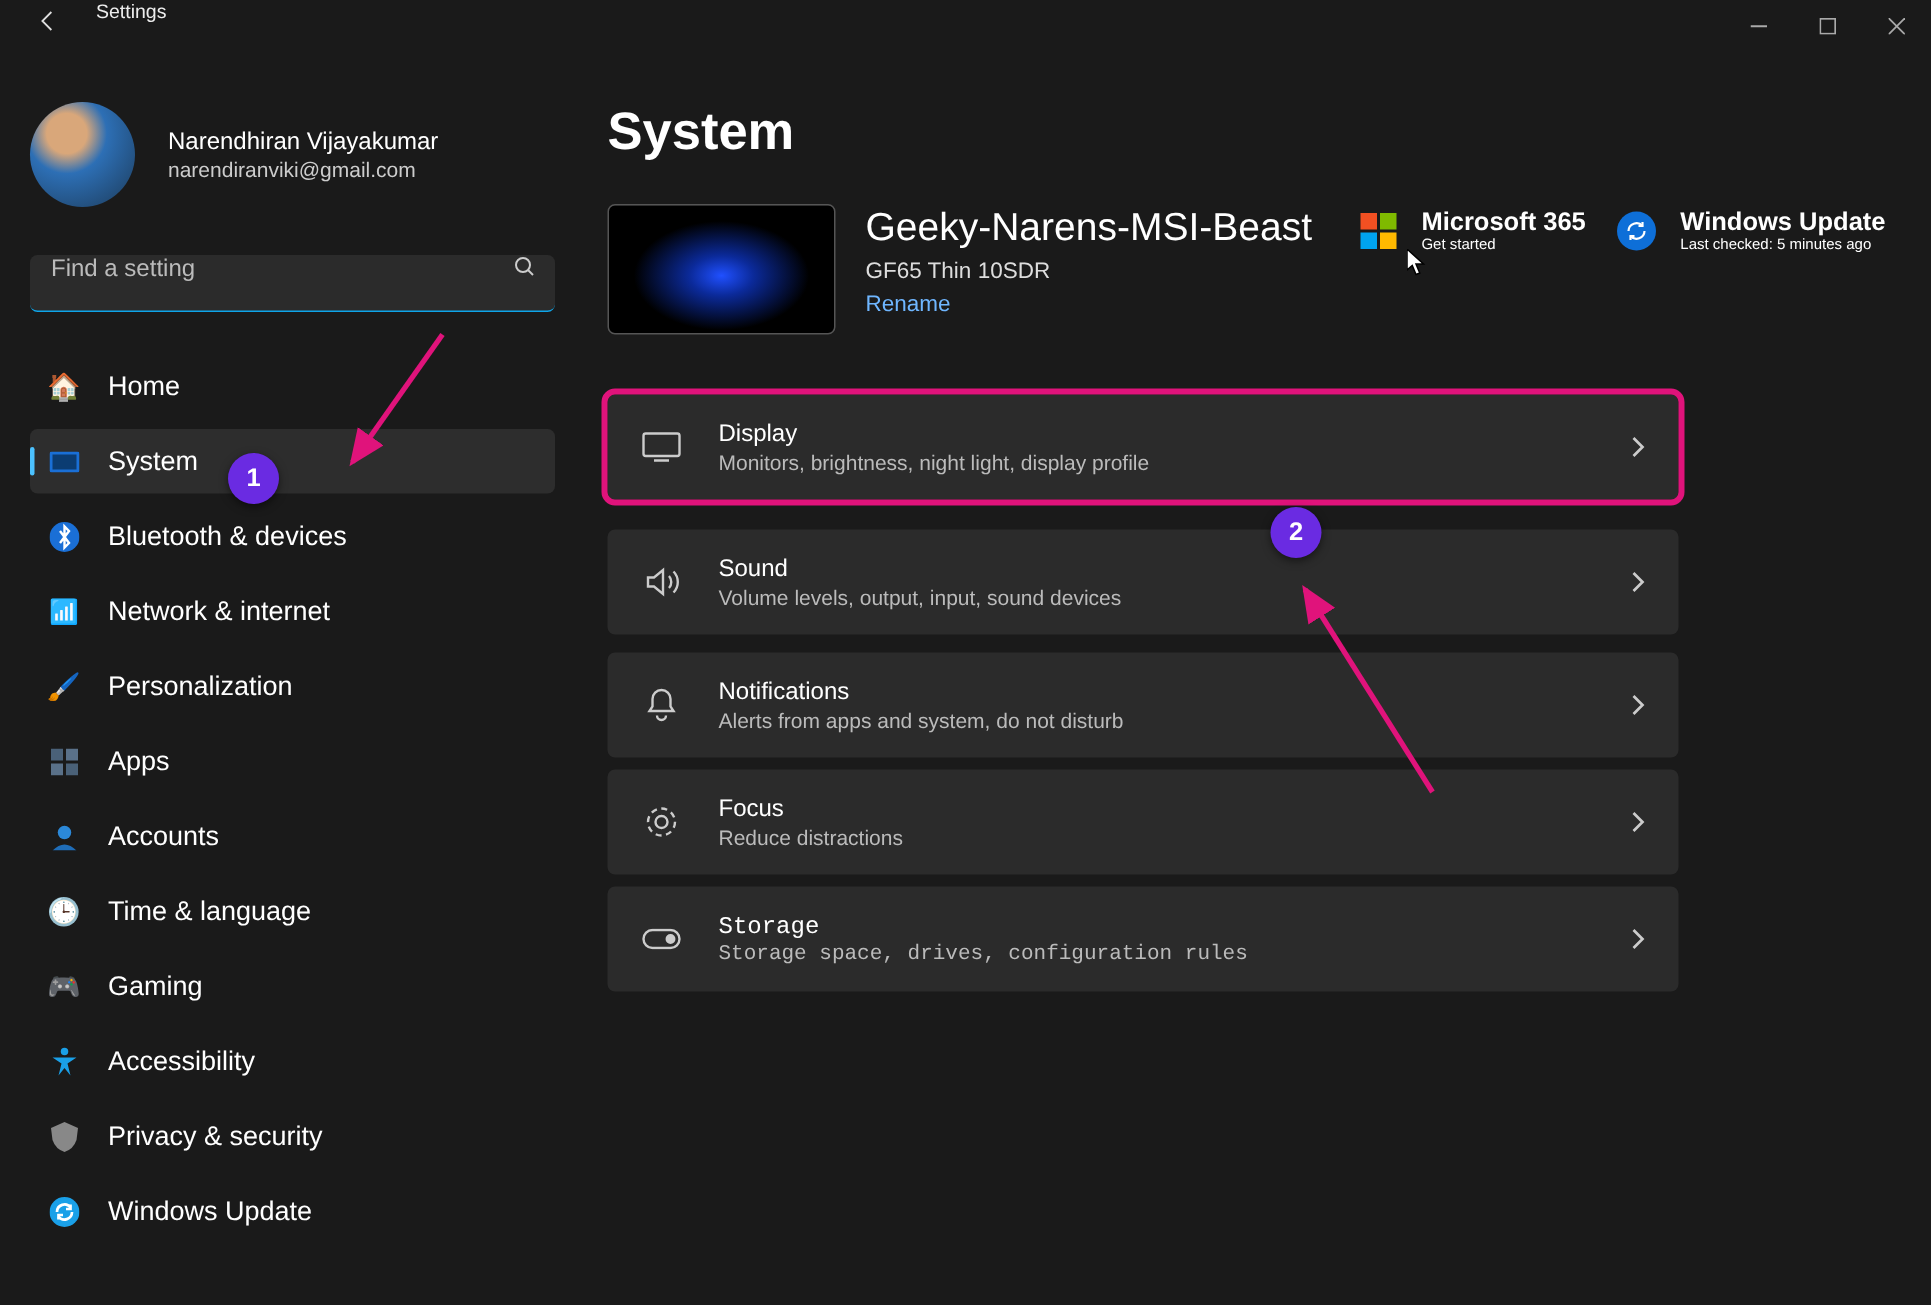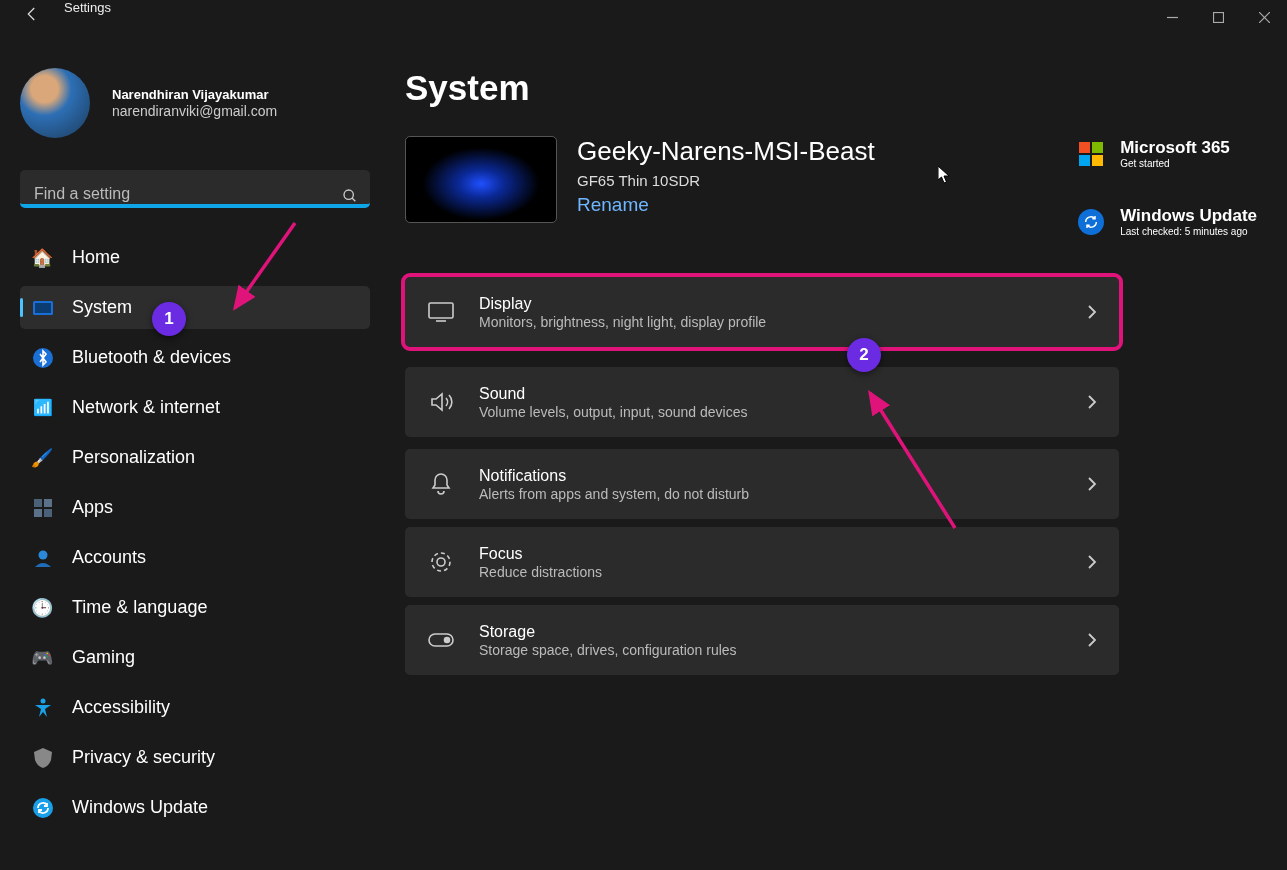--- a/index.html
+++ b/index.html
@@ -6,42 +6,42 @@
 .titlebar{height:48px;display:flex;position:relative}
 .back-btn{margin-left:18px;width:28px;height:28px;display:flex;align-items:center;justify-content:center;color:#ddd;border-radius:4px;cursor:pointer}
 .title-lbl{margin-left:18px;font-size:13px;color:#eee}
 .winctrls{position:absolute;right:0;top:0;display:flex}
 .winctrl{width:46px;height:34px;display:flex;align-items:center;justify-content:center;color:#aaa}
 .layout{display:flex;height:calc(870px - 48px)}
 .sidebar{width:385px;padding-left:20px;box-sizing:border-box}
 .profile{display:flex;align-items:center;padding:20px 0 10px}
 .avatar{width:70px;height:70px;border-radius:50%;background:radial-gradient(circle at 35% 30%,#d9a77a 20%,#2d6fb5 40%,#1c3a58 100%);flex-shrink:0}
 .profile-text{margin-left:22px}
-.p-name{font-weight:700;font-size:13px;color:#fff}
+.p-name{font-weight:400;font-size:16px;color:#fff}
 .p-email{font-size:14px;color:#ccc;margin-top:1px}
-.searchbox{margin-top:22px;width:350px;height:38px;background:#2b2b2b;border-bottom:4px solid #0ea5e9;border-radius:5px;display:flex;align-items:flex-end;padding:0 12px;box-sizing:border-box}
+.searchbox{margin-top:22px;width:350px;height:38px;background:#2b2b2b;border-bottom:1px solid #0ea5e9;border-radius:5px;display:flex;align-items:flex-start;padding:0 12px;box-sizing:border-box}
 .searchbox input{flex:1;background:transparent;border:none;outline:none;color:#fff;font-size:16px}
 .searchbox input::placeholder{color:#bbb}
 .search-ic{color:#ccc}
 .nav{margin-top:28px}
 .nav-item{width:350px;height:43px;display:flex;align-items:center;border-radius:5px;padding-left:12px;box-sizing:border-box;cursor:pointer;position:relative;margin-bottom:7px}
 .nav-item.selected{background:#2d2d2d}
 .nav-item.selected::before{content:"";position:absolute;left:0;top:12px;width:3px;height:19px;background:#4cc2ff;border-radius:3px}
 .nav-ic{width:22px;height:22px;display:flex;align-items:center;justify-content:center;font-size:18px;margin-right:18px}
 .nav-lbl{font-size:18px;color:#fff}
 .main{flex:1;padding:20px 30px 0 20px;position:relative;overflow:hidden}
 .page-title{font-size:35px;font-weight:600;margin-bottom:28px}
 .hero{display:flex;justify-content:space-between;align-items:flex-start;margin-bottom:40px}
 .hero-left{display:flex;align-items:flex-start}
 .thumb{width:150px;height:85px;border:1px solid #555;border-radius:5px;background:radial-gradient(ellipse at 50% 55%,#2050ff 0%,#0b2a9a 20%,#000 55%,#000 100%)}
 .hero-text{margin-left:20px}
 .pc-name{font-size:26px;font-weight:400}
 .pc-model{font-size:15px;color:#ddd;margin-top:5px}
-.rename{font-size:19px;color:#6fb6ff;margin-top:5px;cursor:pointer}
-.hero-right{display:flex;flex-direction:column;gap:37px;padding-top:2px}
+.rename{font-size:15px;color:#6fb6ff;margin-top:5px;cursor:pointer}
+.hero-right{display:flex;flex-direction:row;gap:20px;padding-top:2px}
 .hr-row{display:flex;align-items:center;gap:15px}
 .hr-ic{width:28px;height:28px;display:flex;align-items:center;justify-content:center;flex-shrink:0}
 .ms365{width:24px;height:24px;display:grid;grid-template:1fr 1fr/1fr 1fr;gap:2px}
 .ms365 span:nth-child(1){background:#f25022}.ms365 span:nth-child(2){background:#7fba00}.ms365 span:nth-child(3){background:#00a4ef}.ms365 span:nth-child(4){background:#ffb900}
 .wu-ic{width:26px;height:26px;border-radius:50%;background:#0e6fd8;display:flex;align-items:center;justify-content:center;color:#fff;font-size:14px}
 .hr-title{font-size:17px;font-weight:600}
 .hr-sub{font-size:10px;color:#ffffff}
 .tiles{display:flex;flex-direction:column;gap:4px}
 .tile{width:714px;min-height:70px;background:#2b2b2b;border-radius:5px;display:flex;align-items:center;padding:14px 22px;box-sizing:border-box;cursor:pointer;position:relative}
 .tile.hl{outline:4px solid #e0137b;outline-offset:0}
@@ -313,21 +313,21 @@
           <div>
             <div class="tile-title">Focus</div>
             <div class="tile-sub">Reduce distractions</div>
           </div>
           <div class="tile-chevron">
             <svg width="10" height="16" fill="none" stroke="#ccc" stroke-width="1.8">
               <path d="M2 2l6 6-6 6"></path>
             </svg>
           </div>
         </div>
-        <div class="tile" style="margin-bottom: 4px;">
+        <div class="tile" style="margin-bottom: 4px; font-family: Liberation Mono, monospace;">
           <div class="tile-ic">
             <svg width="26" height="14" fill="none" stroke="#ccc" stroke-width="1.6">
               <rect x="1" y="1" width="24" height="12" rx="6"></rect>
               <circle cx="19" cy="7" r="2.5" fill="#ccc"></circle>
             </svg>
           </div>
           <div>
             <div class="tile-title">Storage</div>
             <div class="tile-sub">Storage space, drives, configuration rules</div>
           </div>

